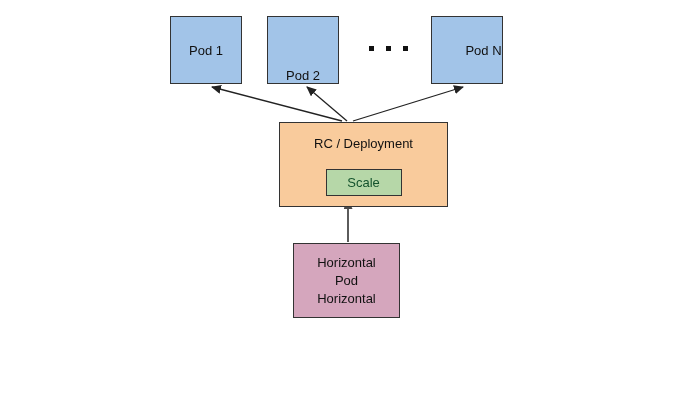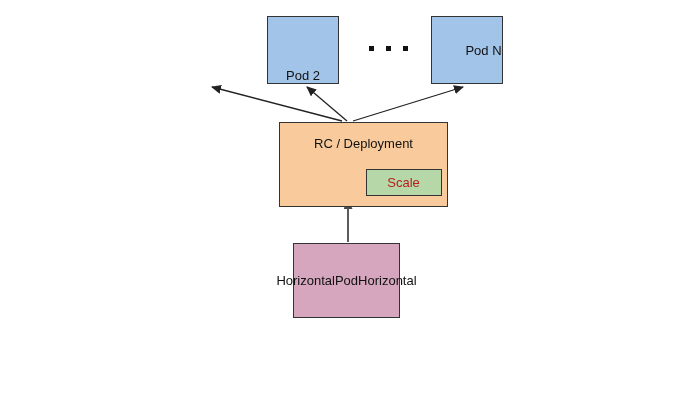--- a/index.html
+++ b/index.html
@@ -57,29 +57,29 @@
     top: 46px;
     width: 76px;
     height: 27px;
     background: #b6d7a8;
     border: 1.5px solid #333333;
     box-sizing: border-box;
     display: flex;
     align-items: center;
     justify-content: center;
     font-size: 13px;
-    color: #b91c1c;
-    margin-left: 40px;
+    color: #14532d;
   }
   .hpa {
     left: 293px;
     top: 243px;
     width: 107px;
     height: 75px;
     background: #d5a6bd;
+    flex-direction: column;
     line-height: 18px;
   }
   .ellipsis {
     position: absolute;
     left: 369px;
     top: 46px;
     display: flex;
     gap: 12px;
   }
   .dot {
@@ -110,20 +110,23 @@
       <marker id="arrow-gray" markerWidth="11" markerHeight="9" refX="9" refY="4.5" orient="auto" markerUnits="userSpaceOnUse">
         <path d="M0,0 L10,4.5 L0,9 z" fill="#4a4a4a"></path>
       </marker>
     </defs>
     <line x1="342" y1="121" x2="212" y2="87" stroke="#222222" stroke-width="1.3" marker-end="url(#arrow)"></line>
     <line x1="347" y1="121" x2="307" y2="87" stroke="#222222" stroke-width="1.3" marker-end="url(#arrow)"></line>
     <line x1="353" y1="121" x2="463" y2="87" stroke="#222222" stroke-width="1.3" marker-end="url(#arrow)"></line>
     <line x1="348" y1="242" x2="348" y2="200" stroke="#4a4a4a" stroke-width="1.8" marker-end="url(#arrow-gray)"></line>
   </svg>
 
+  <div class="node pod pod-1">
+    <span>Pod 1</span>
+  </div>
   <div class="node pod pod-2">
     <span>Pod 2</span>
   </div>
   <div class="ellipsis">
     <span class="dot"></span>
     <span class="dot"></span>
     <span class="dot"></span>
   </div>
   <div class="node pod pod-n">
     <span>Pod N</span>

